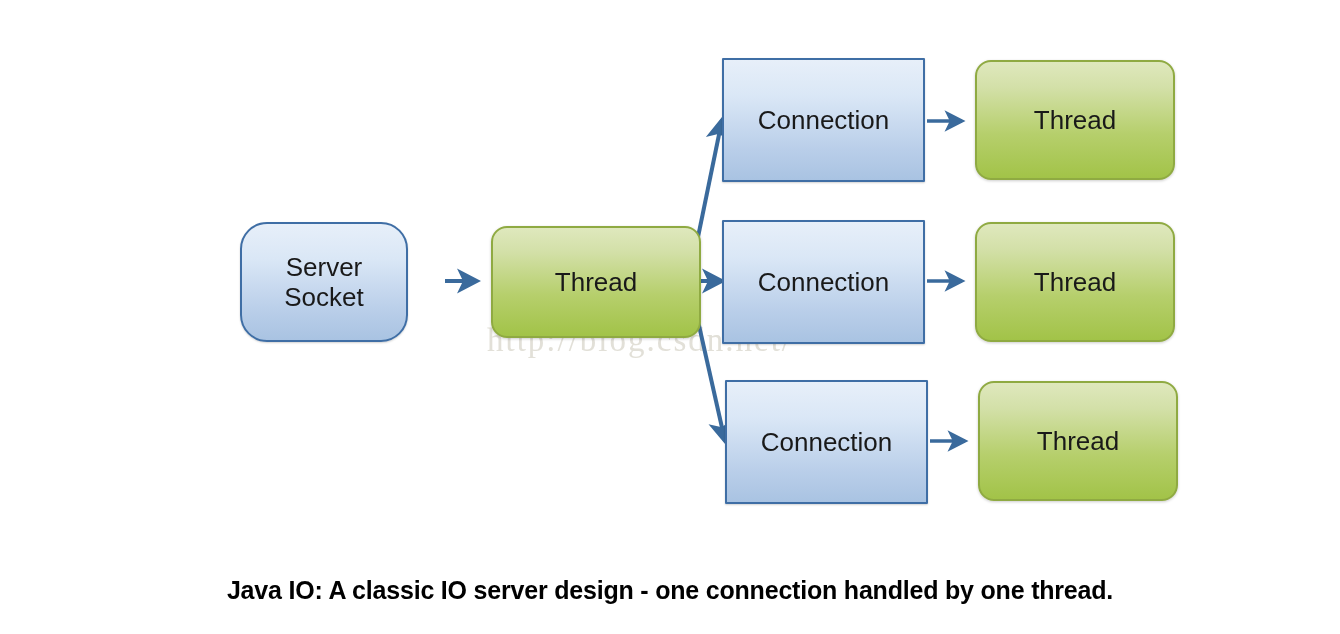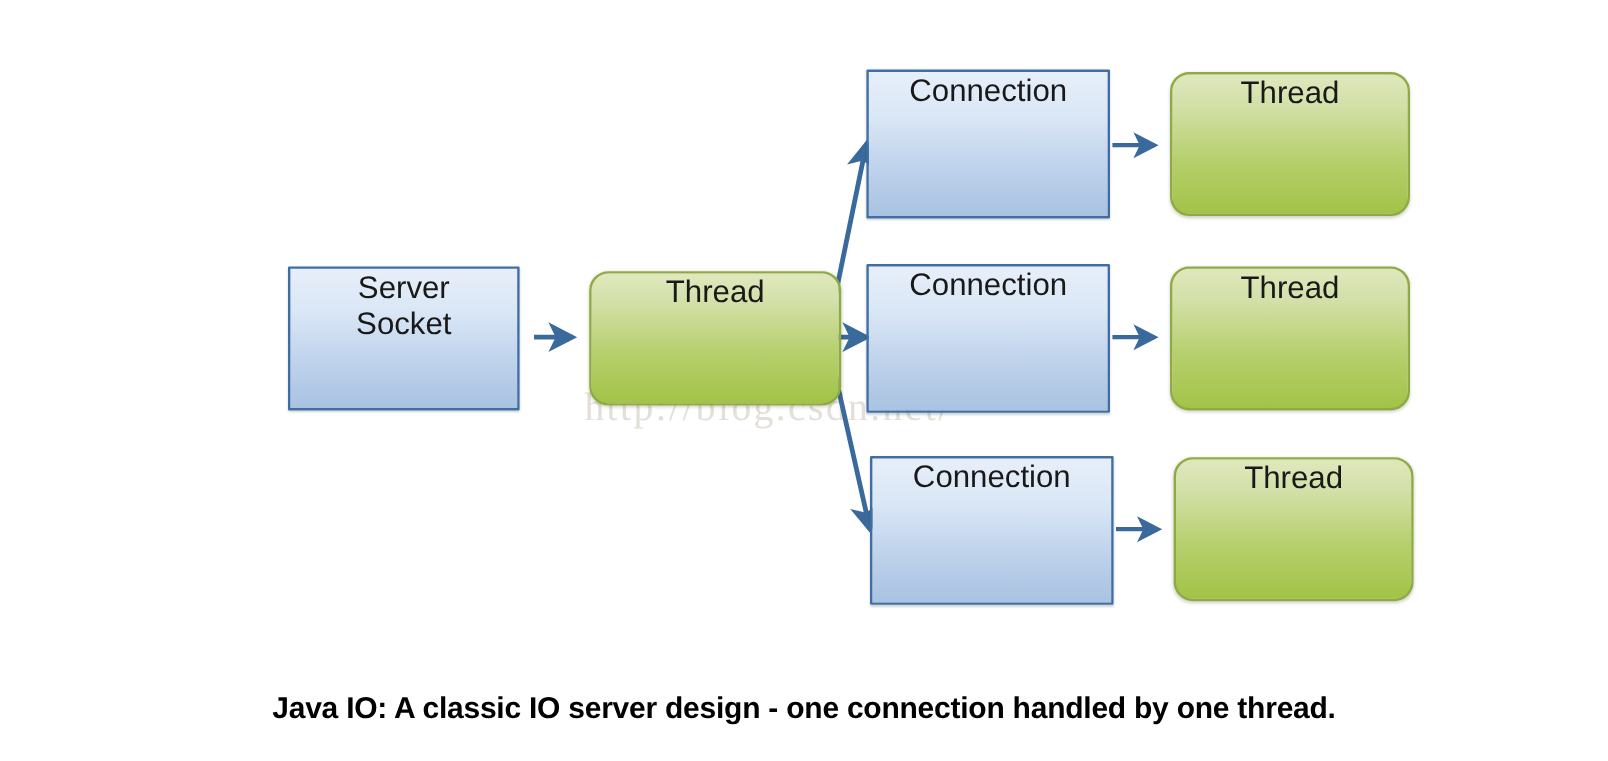--- a/index.html
+++ b/index.html
@@ -41,21 +41,21 @@
     height: 634px;
     z-index: 2;
     pointer-events: none;
   }
 
   
   .node {
     position: absolute;
     z-index: 3;
     display: flex;
-    align-items: flex-start;
+    align-items: center;
     justify-content: center;
     text-align: center;
     color: #191919;
     font-size: 26px;
     line-height: 1.16;
     box-sizing: border-box;
     white-space: pre-line;
   }
 
   
@@ -113,21 +113,21 @@
 
     <line x1="689" y1="262" x2="689" y2="300" stroke="#3a6a9c" stroke-width="3"></line>
 
     <line x1="927" y1="121" x2="962" y2="121" stroke="#3a6a9c" stroke-width="3.5" marker-end="url(#ah)"></line>
 
     <line x1="927" y1="281" x2="962" y2="281" stroke="#3a6a9c" stroke-width="3.5" marker-end="url(#ah)"></line>
 
     <line x1="930" y1="441" x2="965" y2="441" stroke="#3a6a9c" stroke-width="3.5" marker-end="url(#ah)"></line>
   </svg>
 
-  <div class="node blue" style="left:240px; top:222px; width:193px; height:120px;">
+  <div class="node blue" style="left:240px; top:222px; width:168px; height:120px;border-radius:27px;">
     <span>Server
 Socket</span>
   </div>
 
   <div class="node green" style="left:478px; top:226px; width:210px; height:112px;">
     <span>Thread</span>
   </div>
 
   <div class="node blue" style="left:722px; top:58px; width:203px; height:124px;">
     <span>Connection</span>

